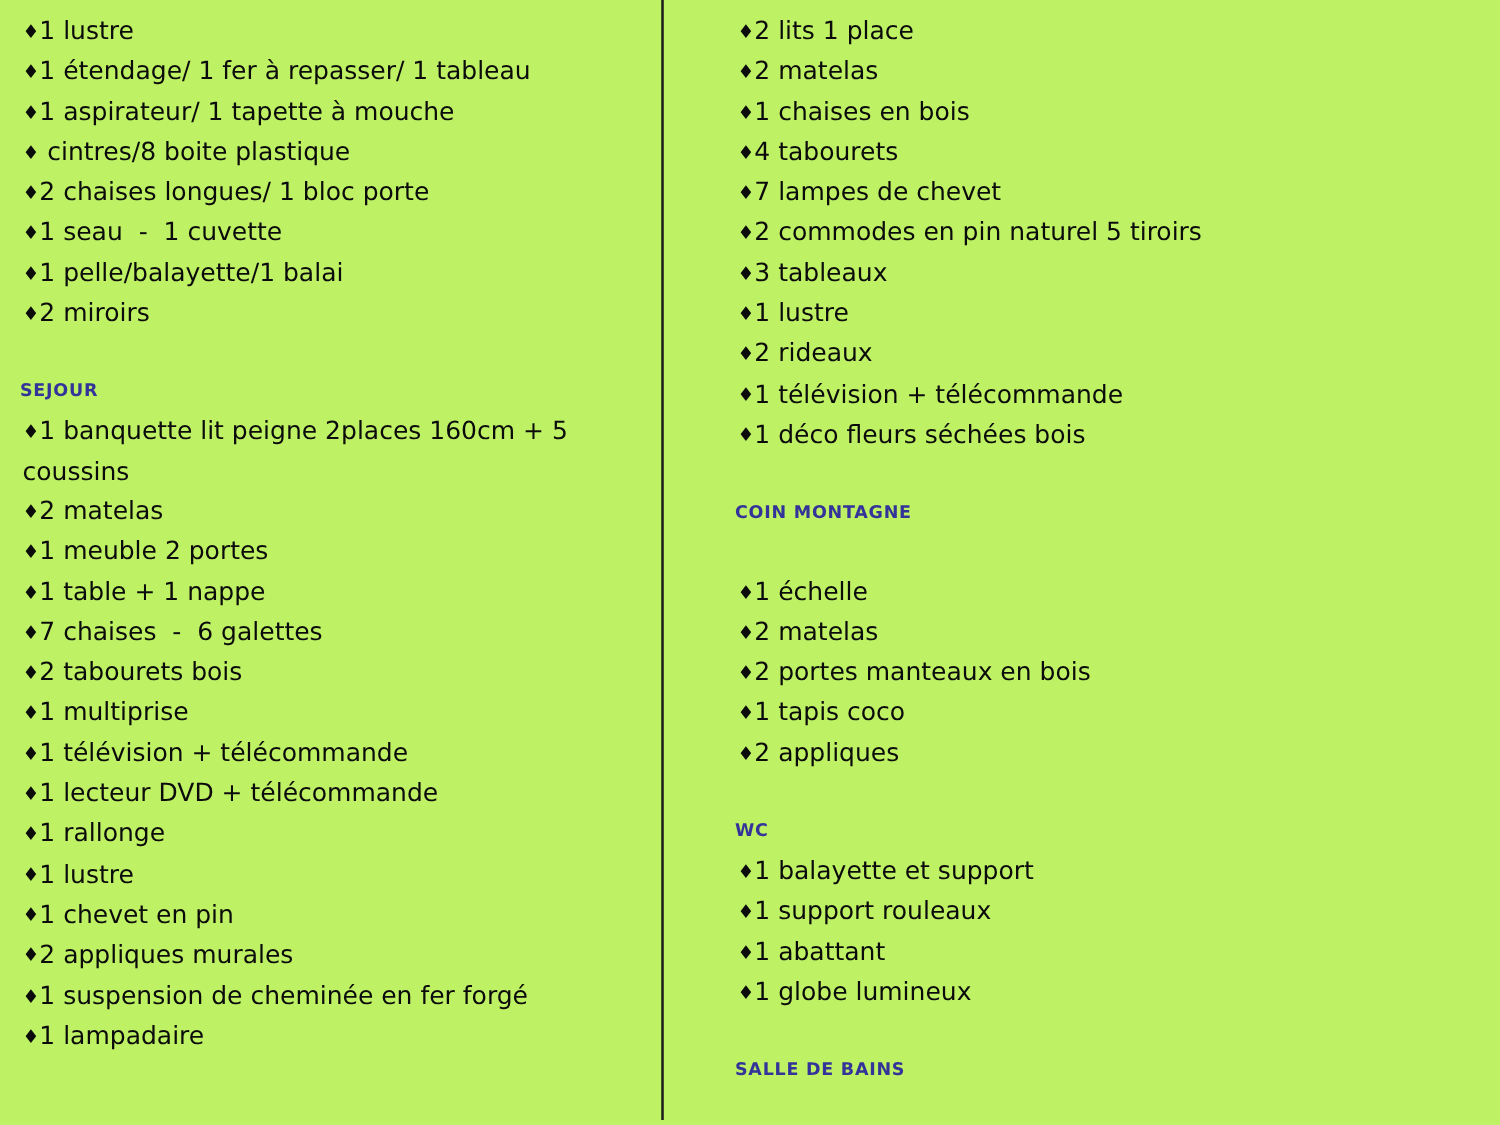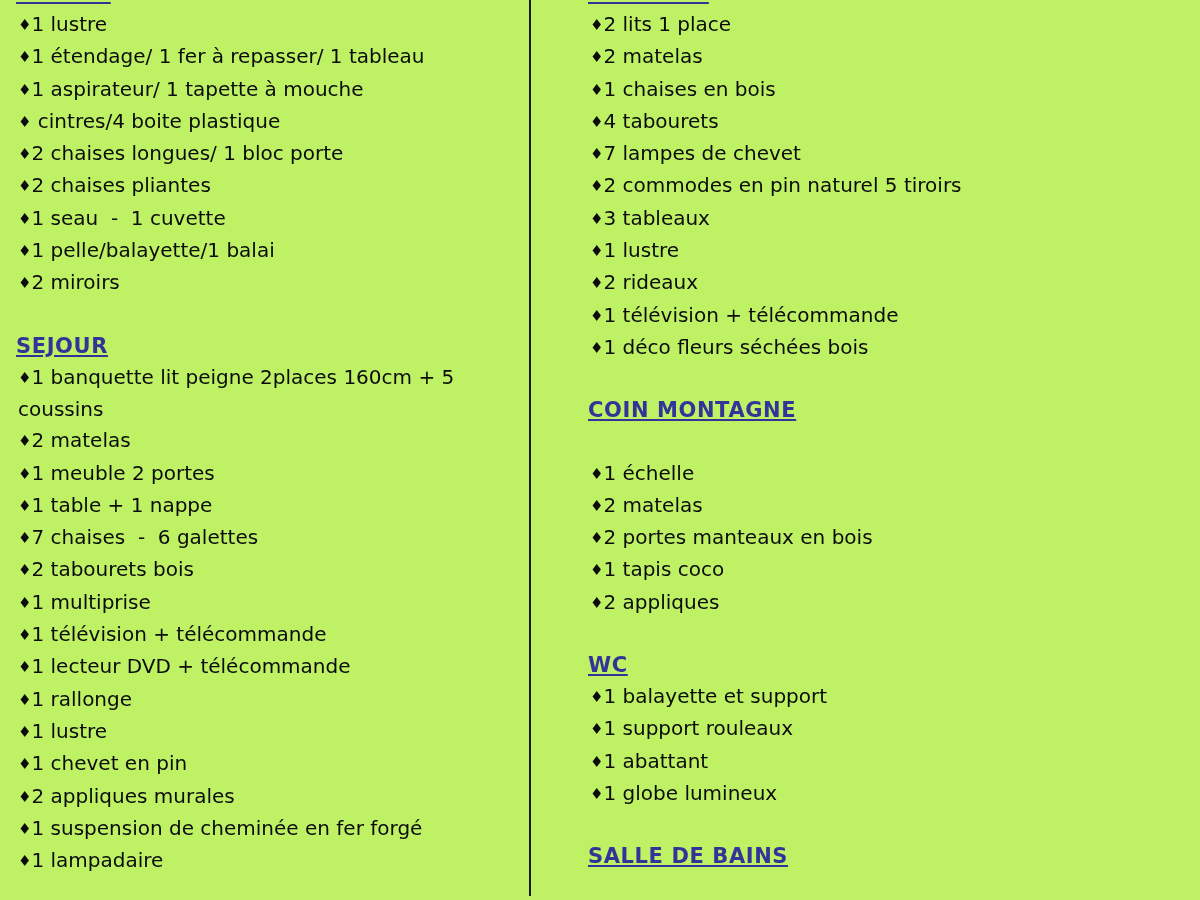--- a/index.html
+++ b/index.html
@@ -54,27 +54,26 @@
     top: -22px;
     width: 100%;
   }
   .section {
     margin: 0;
     padding: 0;
   }
   .section-heading {
     font-family: "DejaVu Sans", sans-serif;
     font-weight: bold;
-    font-size: 21px;
+    font-size: 14px;
     line-height: 31px;
     letter-spacing: 0.6px;
     color: #333399;
     white-space: pre;
     margin: 0;
-    text-decoration: underline;
   }
   .item-list {
     list-style: none;
     margin: 0;
     padding: 0;
   }
   .item {
     font-family: "DejaVu Sans", sans-serif;
     font-size: 20px;
     line-height: 31.3px;
@@ -117,23 +116,22 @@
   <div id="divider"></div>
 
   <div class="column" id="col-left">
     <div class="col-inner">
         <div class="section">
           <div class="section-heading">ENTREE</div>
           <ul class="item-list">
             <li class="item"><span class="bullet">♦</span><span class="item-text">1 lustre</span></li>
             <li class="item"><span class="bullet">♦</span><span class="item-text">1 étendage/ 1 fer à repasser/ 1 tableau</span></li>
             <li class="item"><span class="bullet">♦</span><span class="item-text">1 aspirateur/ 1 tapette à mouche</span></li>
-            <li class="item"><span class="bullet">♦</span><span class="item-text"> cintres/4 boite plastique</span></li>
+            <li class="item"><span class="bullet">♦</span><span class="item-text"> cintres/8 boite plastique</span></li>
             <li class="item"><span class="bullet">♦</span><span class="item-text">2 chaises longues/ 1 bloc porte</span></li>
-            <li class="item"><span class="bullet">♦</span><span class="item-text">2 chaises pliantes</span></li>
             <li class="item"><span class="bullet">♦</span><span class="item-text">1 seau  -  1 cuvette</span></li>
             <li class="item"><span class="bullet">♦</span><span class="item-text">1 pelle/balayette/1 balai</span></li>
             <li class="item"><span class="bullet">♦</span><span class="item-text">2 miroirs</span></li>
           </ul>
         </div>
         <div class="gap-before"></div>
         <div class="section">
           <div class="section-heading">SEJOUR</div>
           <ul class="item-list">
             <li class="item"><span class="bullet">♦</span><span class="item-text">1 banquette lit peigne 2places 160cm + 5 coussins</span></li>

